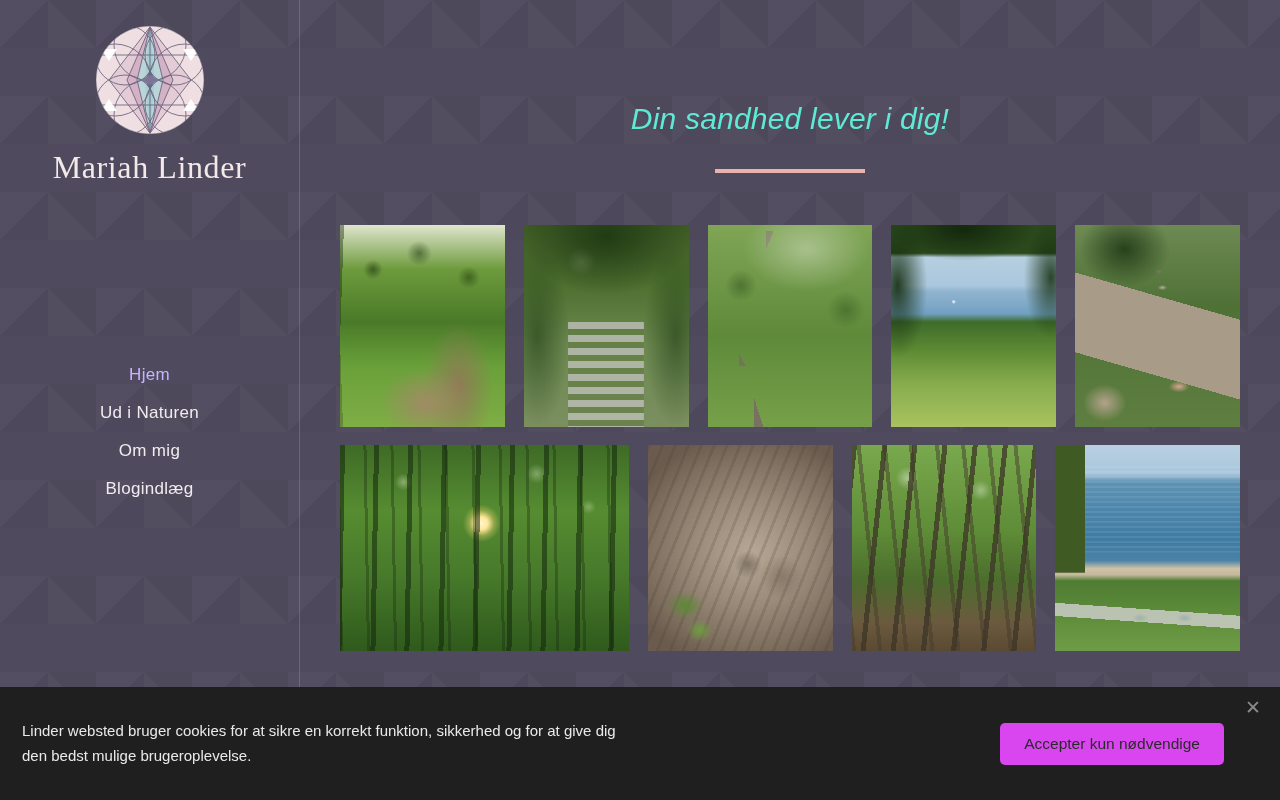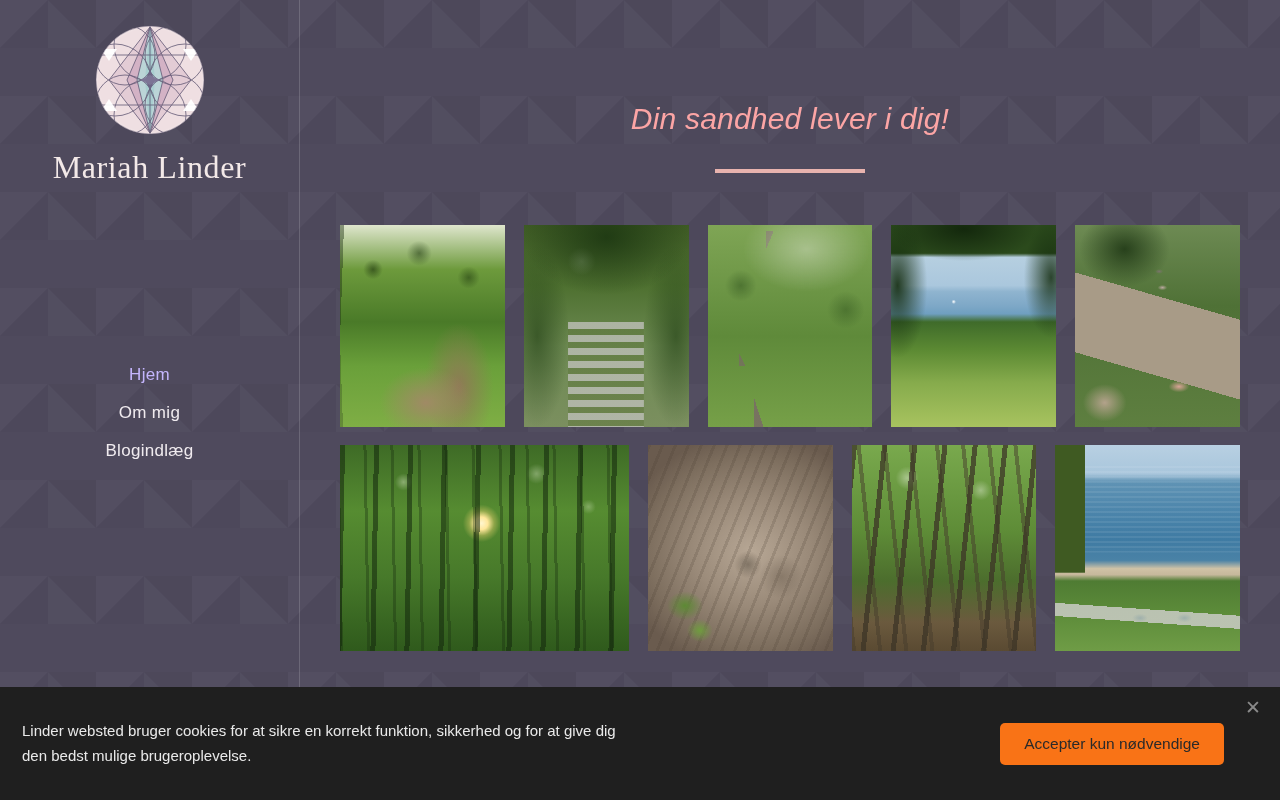--- a/index.html
+++ b/index.html
@@ -102,21 +102,21 @@
   }
 
   .hero {
     padding-top: 98px;
     text-align: center;
   }
 
   .hero-line {
     font-size: 30px;
     font-style: italic;
-    color: #fca5a5;
+    color: #5eead4;
     line-height: 1.42;
     letter-spacing: 0.2px;
     font-weight: 400;
   }
 
   .hero-rule {
     width: 150px;
     height: 4px;
     background: #e8b3ae;
     margin: 28px auto 0;
@@ -324,21 +324,21 @@
 
   .cookie-actions {
     margin-left: auto;
     display: flex;
     align-items: center;
     gap: 24px;
     padding-right: 36px;
   }
 
   .cookie-btn {
-    background: #f97316;
+    background: #d946ef;
     color: #2a2a2a;
     border: none;
     border-radius: 5px;
     font-size: 15.5px;
     font-family: "Liberation Sans", sans-serif;
     height: 42px;
     padding: 0 24px;
     cursor: pointer;
     white-space: nowrap;
   }
@@ -405,20 +405,23 @@
       </svg>
     </div>
 
     <div class="site-title">Mariah Linder</div>
 
     <nav class="nav">
       <div class="nav-item active">
         <span>Hjem</span>
       </div>
       <div class="nav-item">
+        <span>Ud i Naturen</span>
+      </div>
+      <div class="nav-item">
         <span>Om mig</span>
       </div>
       <div class="nav-item">
         <span>Blogindlæg</span>
       </div>
     </nav>
   </aside>
 
   <main class="main">
 

